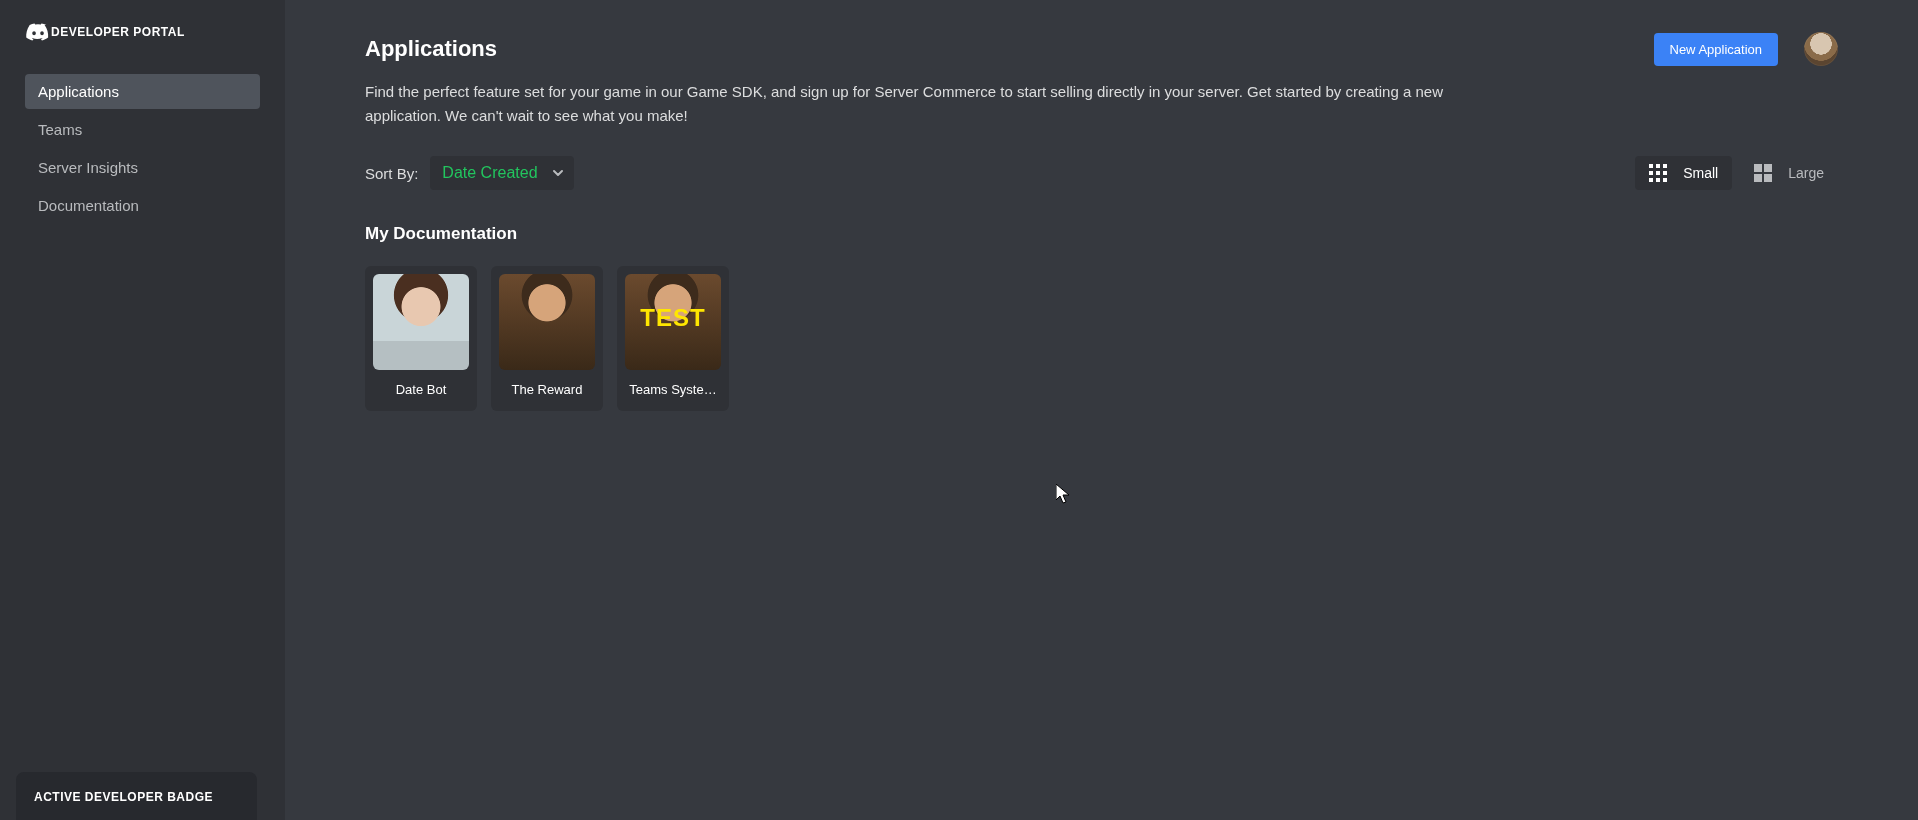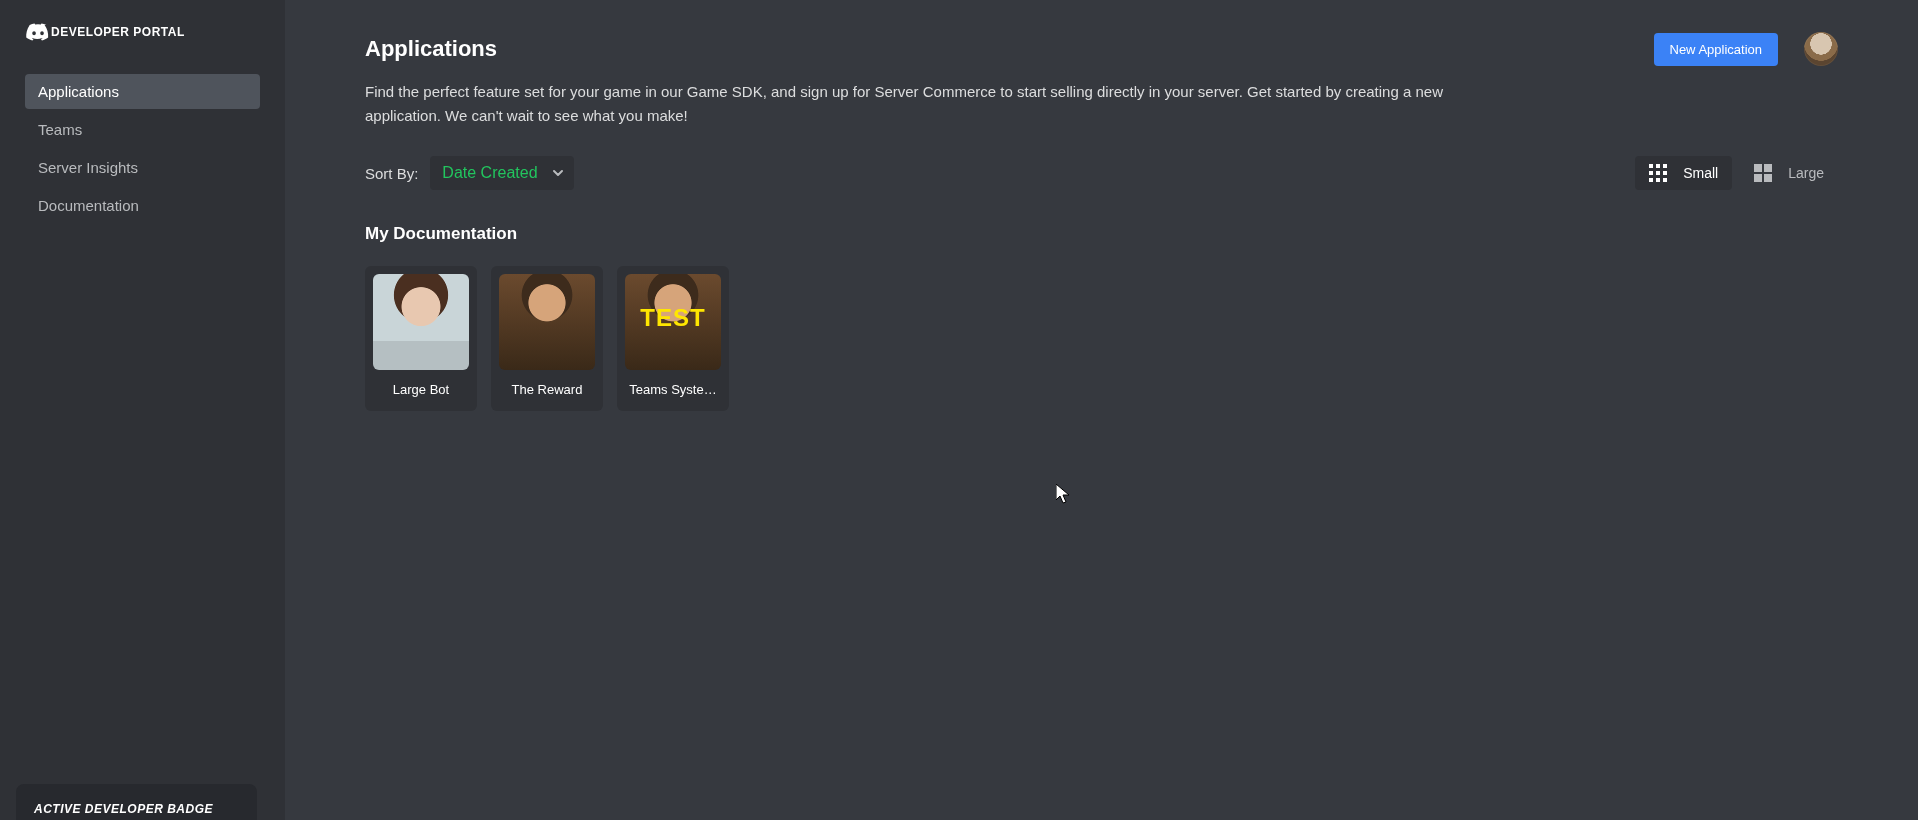--- a/index.html
+++ b/index.html
@@ -54,22 +54,21 @@
   .nav-item.active {
     background: #4f545c;
     color: #ffffff;
   }
 
   .badge-card {
     position: absolute;
     left: 16px; right: 28px; bottom: 0;
     background: #27292e;
     border-radius: 8px 8px 0 0;
-    padding: 18px 18px 4px 18px;
-    font-style: italic;
+    padding: 18px 18px 16px 18px;
   }
   .badge-title {
     font-size: 12px;
     font-weight: 700;
     letter-spacing: 0.5px;
   }
 
   
   .main {
     flex: 1;
@@ -325,21 +324,21 @@
       </div>
     </div>
   </div>
 
   <h2 class="section-title">My Documentation</h2>
 
   <div class="app-grid">
 
     <div class="app-card">
       <div class="app-thumb thumb-bobby"></div>
-      <div class="app-name">Large Bot</div>
+      <div class="app-name">Date Bot</div>
     </div>
 
     <div class="app-card">
       <div class="app-thumb thumb-banker"></div>
       <div class="app-name">The Reward</div>
     </div>
 
     <div class="app-card">
       <div class="app-thumb thumb-test"></div>
       <div class="app-name">Teams Syste…</div>

